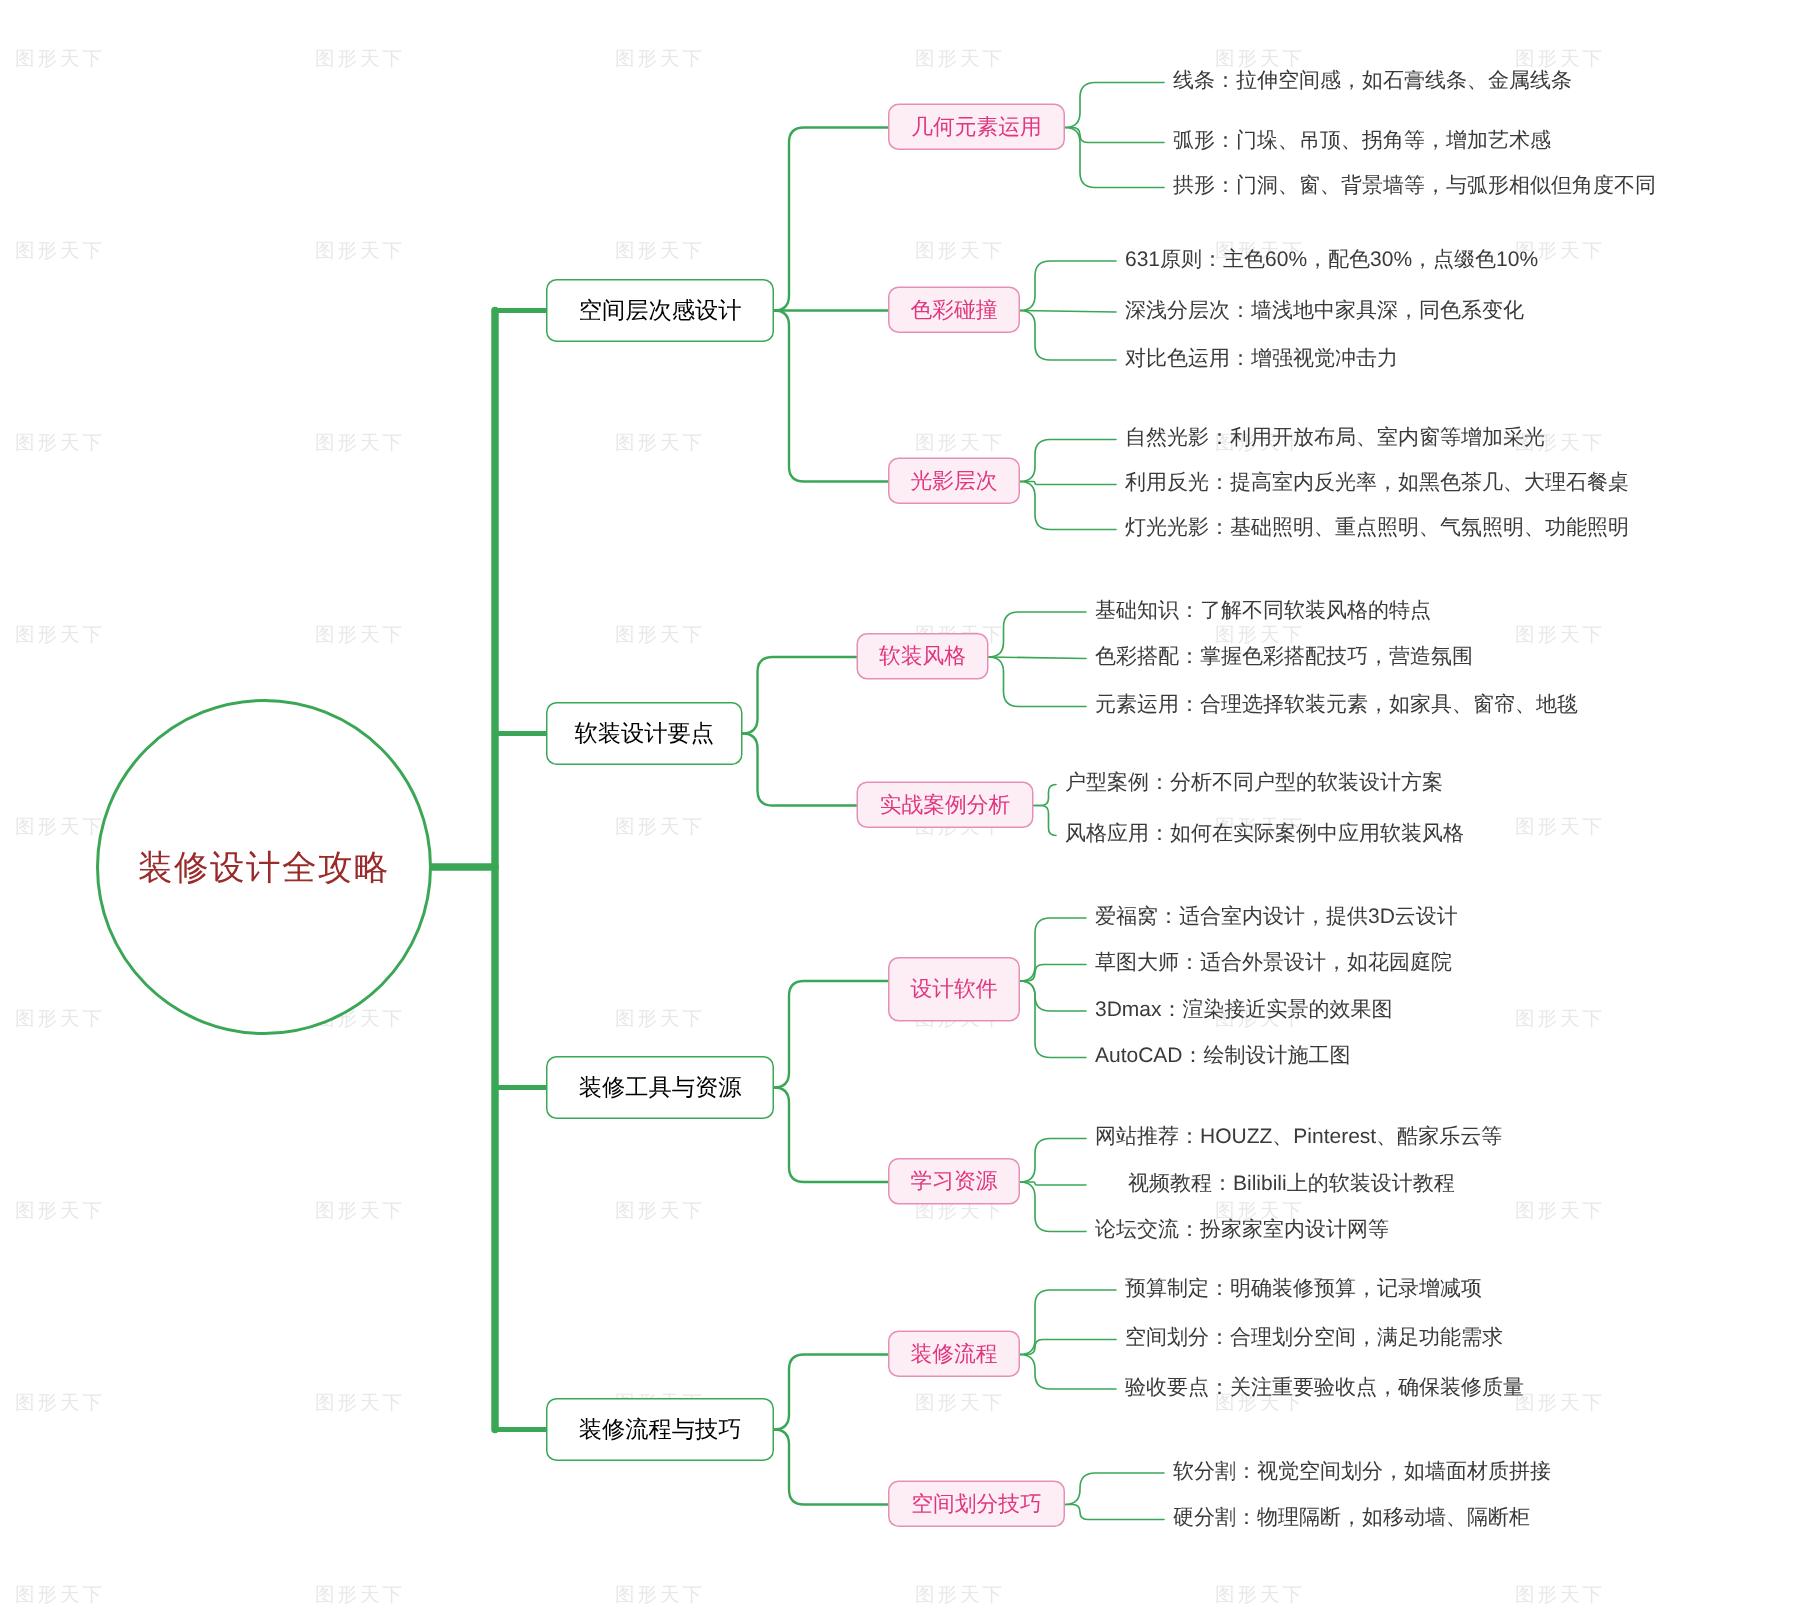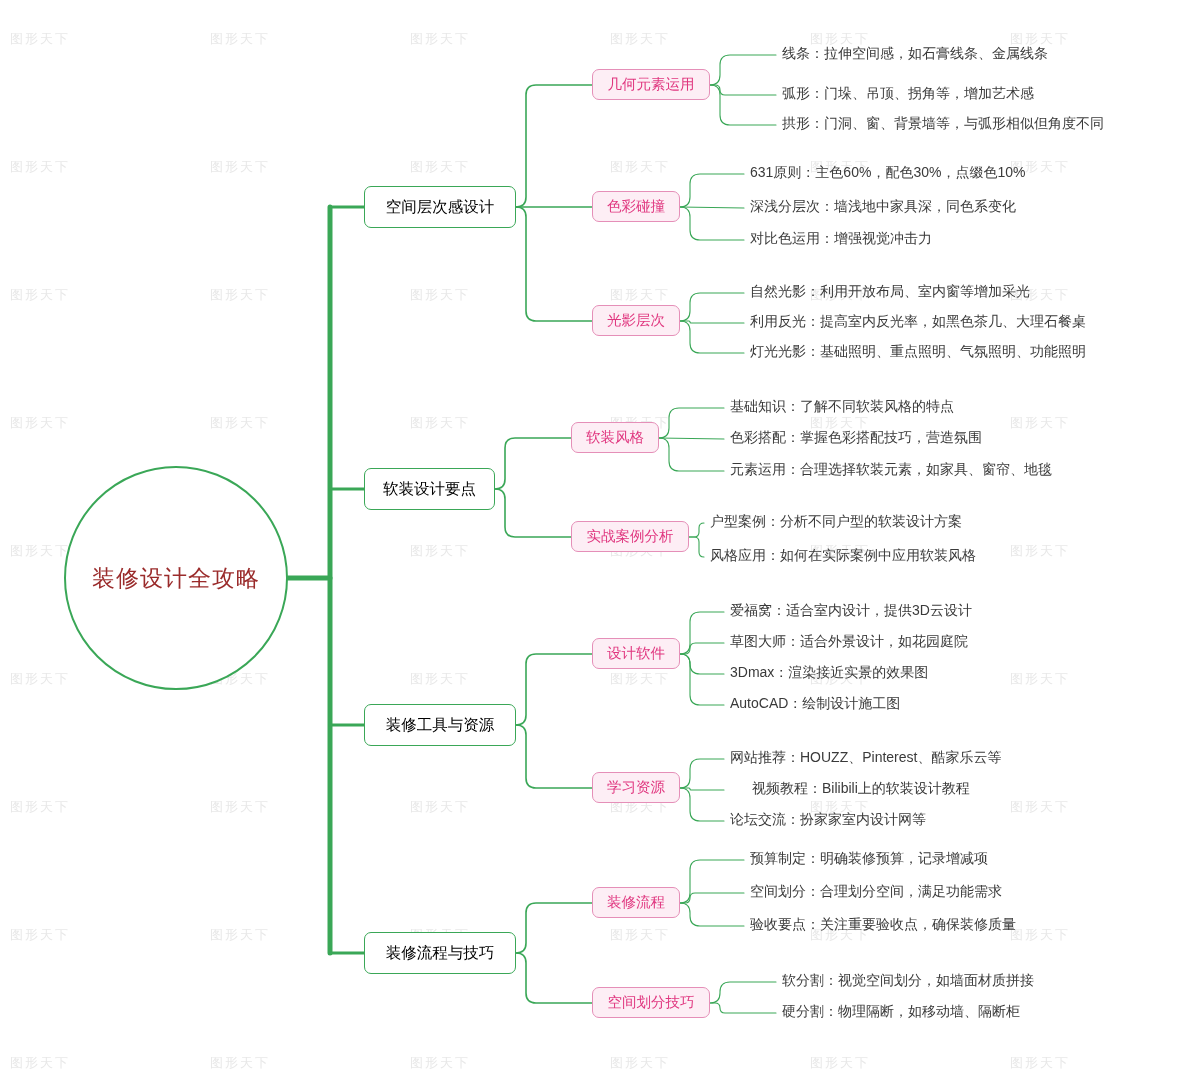--- a/index.html
+++ b/index.html
@@ -214,21 +214,21 @@
     <span>光影层次</span>
   </div>
 
   <div class="node lvl2" style="left:571px; top:422px; width:88px; height:31px;">
     <span>软装风格</span>
   </div>
   <div class="node lvl2" style="left:571px; top:521px; width:118px; height:31px;">
     <span>实战案例分析</span>
   </div>
 
-  <div class="node lvl2" style="left:592px; top:638px; width:88px; height:31px;">
+  <div class="node lvl2" style="left:592px; top:638px; width:88px; height:43px;">
     <span>设计软件</span>
   </div>
   <div class="node lvl2" style="left:592px; top:772px; width:88px; height:31px;">
     <span>学习资源</span>
   </div>
 
   <div class="node lvl2" style="left:592px; top:887px; width:88px; height:31px;">
     <span>装修流程</span>
   </div>
   <div class="node lvl2" style="left:592px; top:987px; width:118px; height:31px;">

